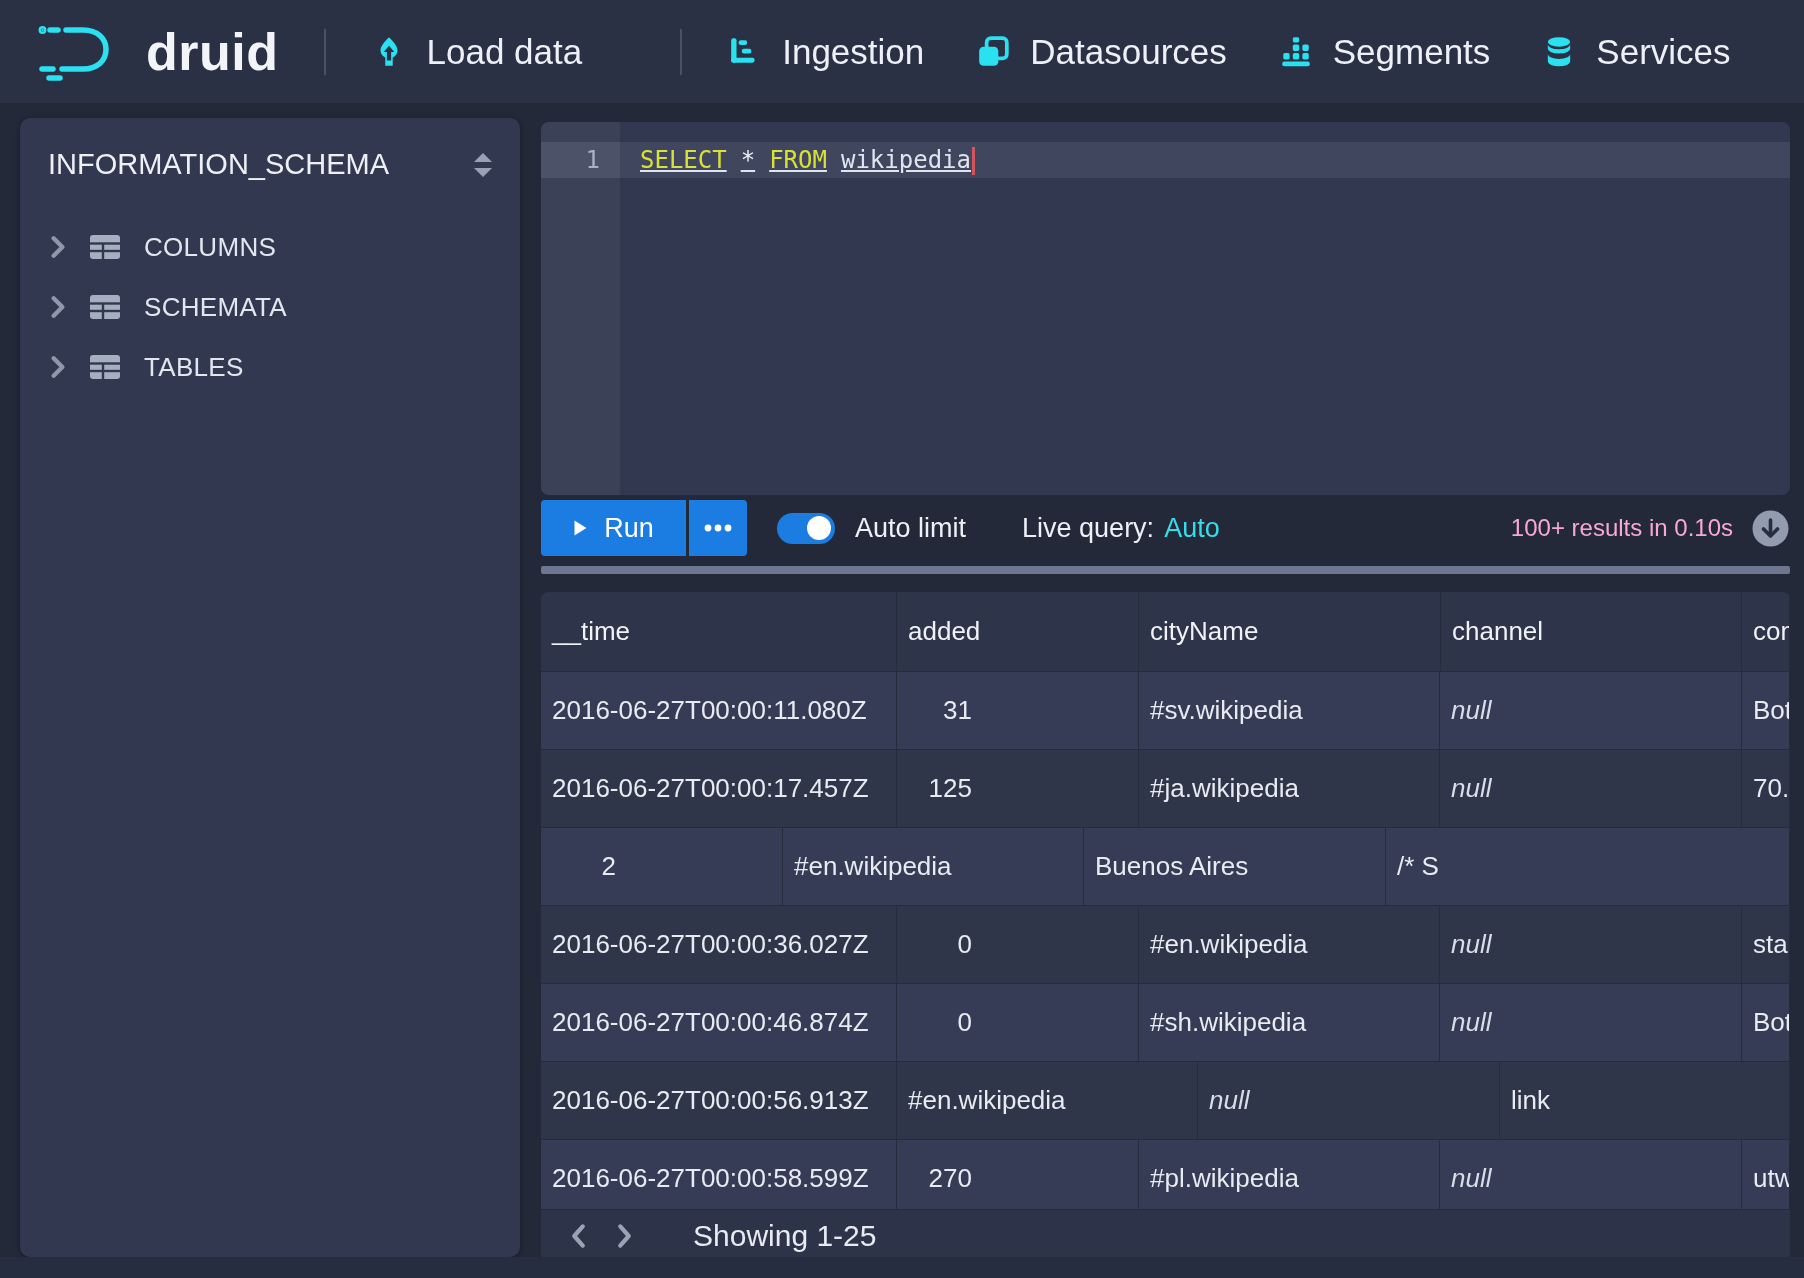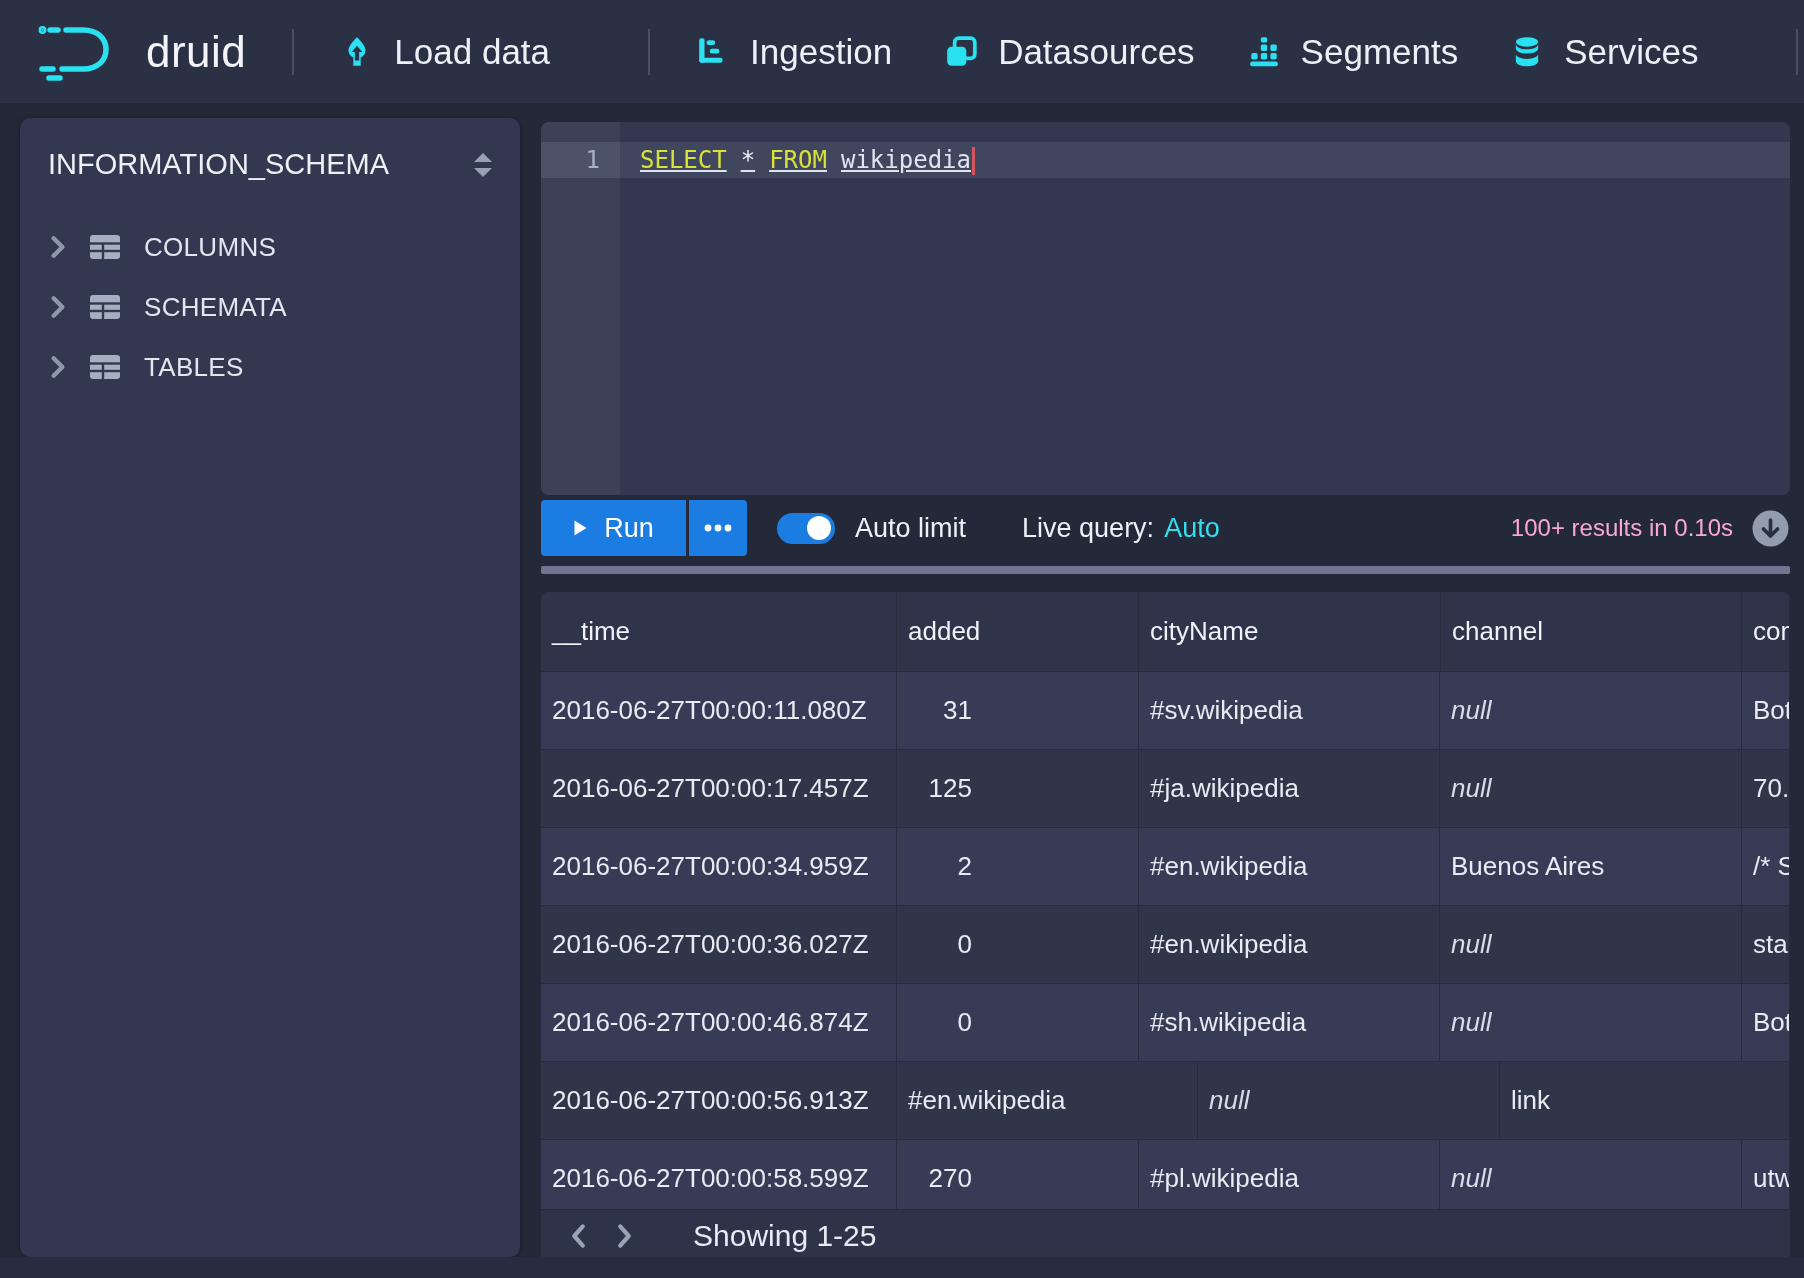--- a/index.html
+++ b/index.html
@@ -12,21 +12,21 @@
   }
   *{box-sizing:border-box;margin:0;padding:0;}
   html,body{margin:0;padding:0;}
   body{font-family:"Liberation Sans",sans-serif;background:#1b2130;}
   .screen{position:relative;width:1804px;height:1278px;background:var(--page);overflow:hidden;}
 
   
   .topnav{position:absolute;left:0;top:0;width:1804px;height:103px;background:var(--nav);
     display:flex;align-items:center;padding-left:36px;}
   .logo{display:flex;align-items:center;gap:18px;cursor:pointer;}
-  .logo-text{font-size:44px;font-weight:400;color:#f2f4f8;letter-spacing:.5px;}
+  .logo-text{font-size:52px;font-weight:700;color:#f2f4f8;letter-spacing:.5px;}
   .nav-divider{width:2px;height:46px;background:#4a5066;margin:0 46px;flex:none;}
   .nav-item{display:flex;align-items:center;gap:20px;color:var(--text);font-size:35px;
     cursor:pointer;margin-right:52px;white-space:nowrap;}
   .nav-item .nav-icon{display:flex;color:var(--cyan);}
   .nav-item.active{background:#3d4459;border-radius:30px;height:58px;padding:0 28px;margin-right:0;}
 
   
   .schema{position:absolute;left:20px;top:118px;width:500px;height:1139px;background:var(--panel);
     border-radius:10px;box-shadow:0 1px 5px rgba(0,0,0,.35);}
   .schema-head{display:flex;align-items:center;padding:30px 26px 10px 28px;cursor:pointer;}
@@ -336,21 +336,20 @@
           <div class="rt-cell" style="width: 242px;">
             <span class="num-wrap">125</span>
           </div>
           <div class="rt-cell" style="width: 301px;">#ja.wikipedia</div>
           <div class="rt-cell" style="width: 302px;">
             <span class="null-val">null</span>
           </div>
           <div class="rt-cell" style="width: auto; flex: 1 1 0%;">70.</div>
         </div>
         <div class="rt-row odd">
-          <div class="rt-cell" style="width: 356px;">2016-06-27T00:00:34.959Z</div>
           <div class="rt-cell" style="width: 242px;">
             <span class="num-wrap">2</span>
           </div>
           <div class="rt-cell" style="width: 301px;">#en.wikipedia</div>
           <div class="rt-cell" style="width: 302px;">Buenos Aires</div>
           <div class="rt-cell" style="width: auto; flex: 1 1 0%;">/* S</div>
         </div>
         <div class="rt-row even">
           <div class="rt-cell" style="width: 356px;">2016-06-27T00:00:36.027Z</div>
           <div class="rt-cell" style="width: 242px;">

